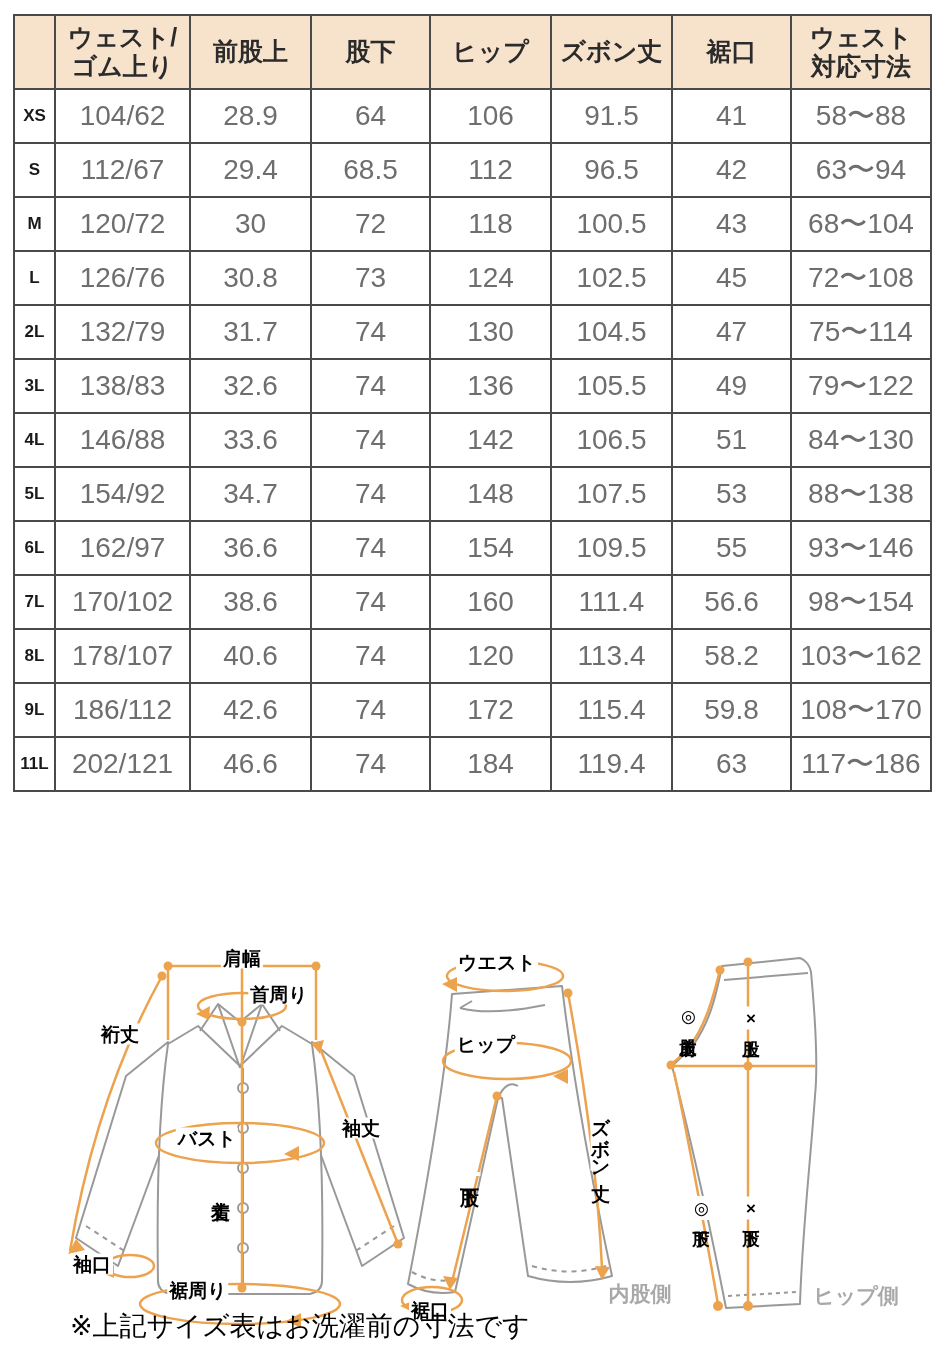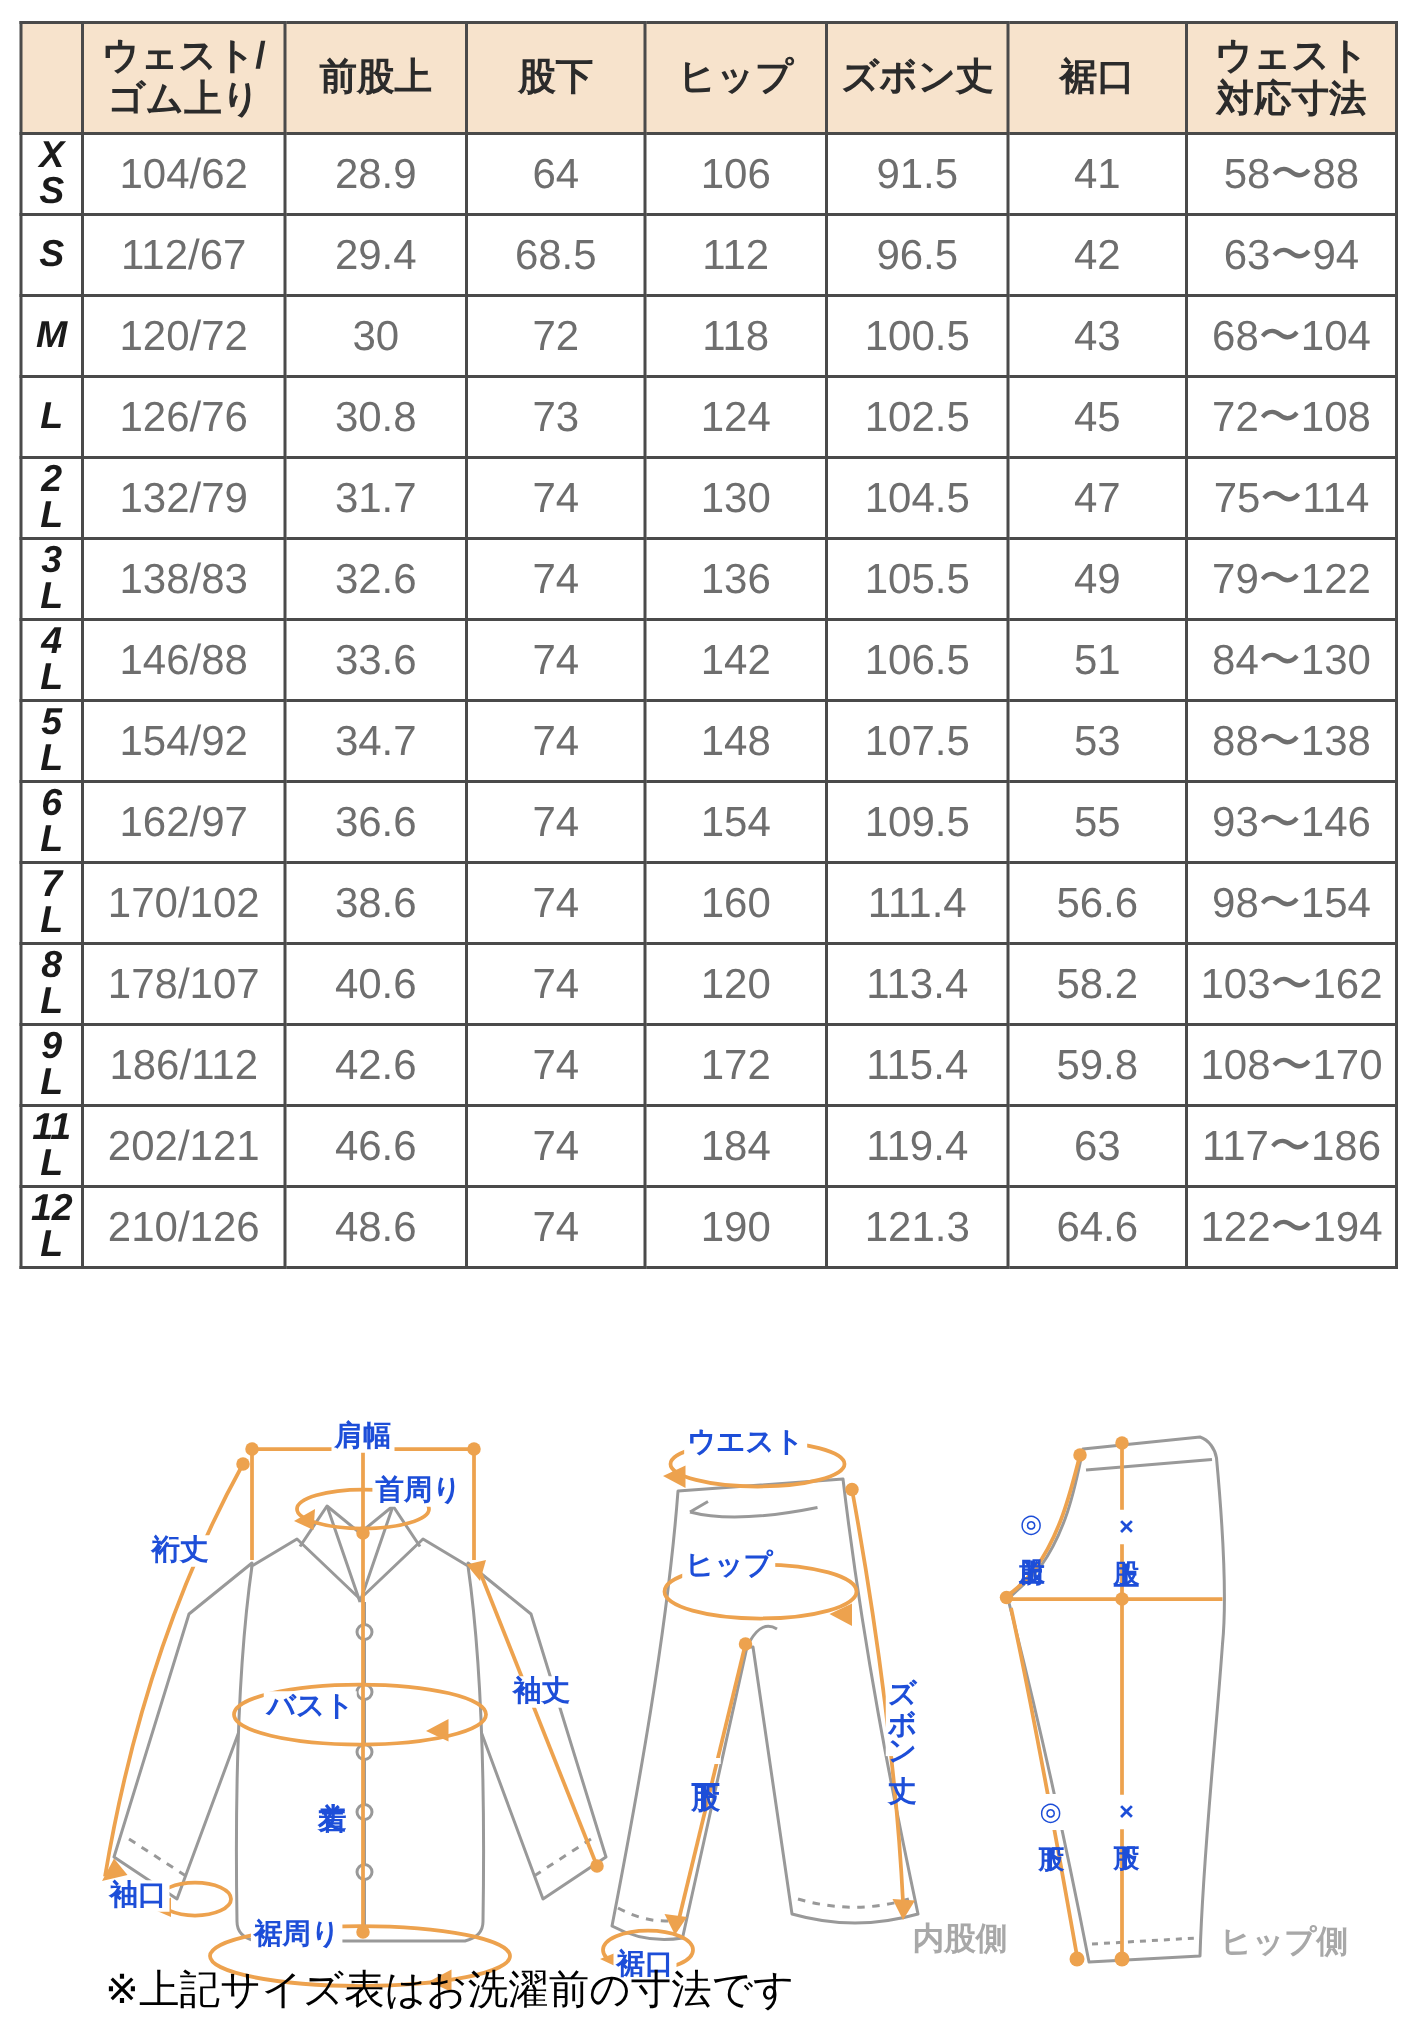--- a/index.html
+++ b/index.html
@@ -3,26 +3,26 @@
 <meta charset="utf-8">
 <style>
   html,body{margin:0;padding:0;background:#fff;}
   body{width:940px;height:1360px;position:relative;overflow:hidden;
        font-family:"Liberation Sans","DejaVu Sans",sans-serif;}
   
   table.size-table{border-collapse:collapse;margin:14px 0 0 13px;table-layout:fixed;}
   .size-table th,.size-table td{border:2px solid #4a4a4a;text-align:center;vertical-align:middle;padding:0;}
   .size-table thead th{background:#f7e3cc;color:#2b2b2b;font-size:25px;font-weight:bold;height:72px;line-height:1.18;}
   .size-table tbody td{font-size:28px;color:#6e6e6e;height:52px;font-weight:normal;}
-  .size-table tbody th.size-cell{background:#fff;color:#1a1a1a;font-size:25px;font-weight:bold;
-       word-break:break-all;line-height:0.95;padding:0 5px;font-style:italic;}
+  .size-table tbody th.size-cell{background:#fff;color:#1a1a1a;font-size:17px;font-weight:bold;
+       word-break:break-all;line-height:0.95;padding:0 5px;}
   
   .diagrams{position:absolute;left:0;top:936px;width:940px;height:424px;}
   .diagrams svg{position:absolute;left:0;top:0;}
-  .dlabel{position:absolute;transform:translate(-50%,-50%);background:#fff;color:#1d4ed8;
+  .dlabel{position:absolute;transform:translate(-50%,-50%);background:#fff;color:#000000;
        font-weight:bold;font-size:19px;white-space:nowrap;line-height:1;padding:1px 2px;}
   .dlabel.vert{writing-mode:vertical-rl;text-orientation:upright;letter-spacing:0;padding:2px 1px;}
   .dlabel.gray{color:#a8a8a8;background:transparent;font-size:21px;}
   .note{position:absolute;left:70px;top:372px;font-size:27px;font-weight:normal;color:#000;white-space:nowrap;}
 </style>
 </head>
 <body>
 
 <table class="size-table">
   <colgroup>
@@ -171,30 +171,20 @@
       <tr>
         <th class="size-cell">11L</th>
         <td>202/121</td>
         <td>46.6</td>
         <td>74</td>
         <td>184</td>
         <td>119.4</td>
         <td>63</td>
         <td>117〜186</td>
       </tr>
-      <tr>
-        <th class="size-cell">12L</th>
-        <td>210/126</td>
-        <td>48.6</td>
-        <td>74</td>
-        <td>190</td>
-        <td>121.3</td>
-        <td>64.6</td>
-        <td>122〜194</td>
-      </tr>
     </tbody>
 </table>
 
 <div class="diagrams">
   <svg width="940" height="424" viewBox="0 0 940 424">
 
     <g stroke="#999" stroke-width="2" fill="#fff" stroke-linejoin="round">
       <path d="M168,106 L126,140 L76,302 L118,330 L168,195 Z"></path>
       <path d="M312,106 L354,140 L404,302 L362,330 L312,195 Z"></path>
       <path d="M168,108 C162,150 156,220 158,345 C158,352 162,356 170,358 L310,358 C318,356 322,352 322,345 C324,220 318,150 312,108 L282,90 L240,130 L198,90 Z"></path>

